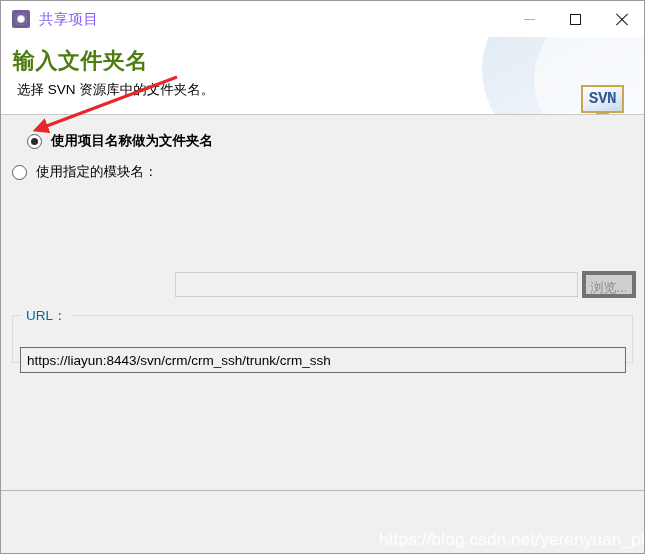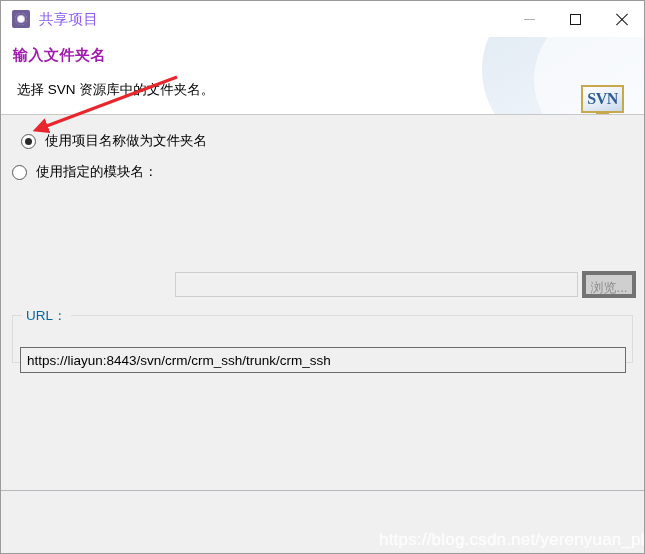--- a/index.html
+++ b/index.html
@@ -123,23 +123,23 @@
     top: -40px;
     width: 190px;
     height: 165px;
     border-radius: 50%;
     background: #ffffff;
     opacity: 0.6;
   }
   .banner-title {
     position: absolute;
     left: 12px; top: 9px;
-    font-size: 15px;
+    font-size: 22px;
     font-weight: bold;
-    color: #a21caf;
+    color: #4d7c0f;
     letter-spacing: 0.5px;
   }
   .banner-desc {
     position: absolute;
     left: 16px; top: 44px;
     font-size: 13.5px;
     color: #000000;
   }
   .banner-bottom-line {
     position: absolute;
@@ -160,21 +160,21 @@
     left: 2px; top: 0;
     width: 43px; height: 28px;
     box-sizing: border-box;
     border: 2px solid #c8a84b;
     background: linear-gradient(160deg, #ffffff 0%, #e6eef7 55%, #c8d8ea 100%);
     display: flex;
     align-items: center;
     justify-content: center;
   }
   .svn-text {
-    font-family: Liberation Serif, serif;
+    font-family: Liberation Mono, monospace;
     font-size: 16px;
     font-weight: bold;
     color: #2f5c96;
     letter-spacing: -0.5px;
     line-height: 1;
   }
   .svn-box {
     position: absolute;
     left: 17px; top: 28px;
     width: 13px; height: 13px;
@@ -345,21 +345,21 @@
       <div class="svn-screen">
         <span class="svn-text">SVN</span>
       </div>
       <div class="svn-box"></div>
     </div>
   </div>
   <div class="banner-bottom-line"></div>
 
   <div class="content">
 
-    <div class="radio-row" style="left:20px; top:17px;">
+    <div class="radio-row" style="left:26px; top:17px;font-weight:bold;">
       <span class="radio checked"></span>
       <span class="radio-label">使用项目名称做为文件夹名</span>
     </div>
 
     <div class="radio-row" style="left:11px; top:48px;">
       <span class="radio"></span>
       <span class="radio-label">使用指定的模块名：</span>
     </div>
 
     <input class="module-input" type="text" disabled="" value="" style="">

